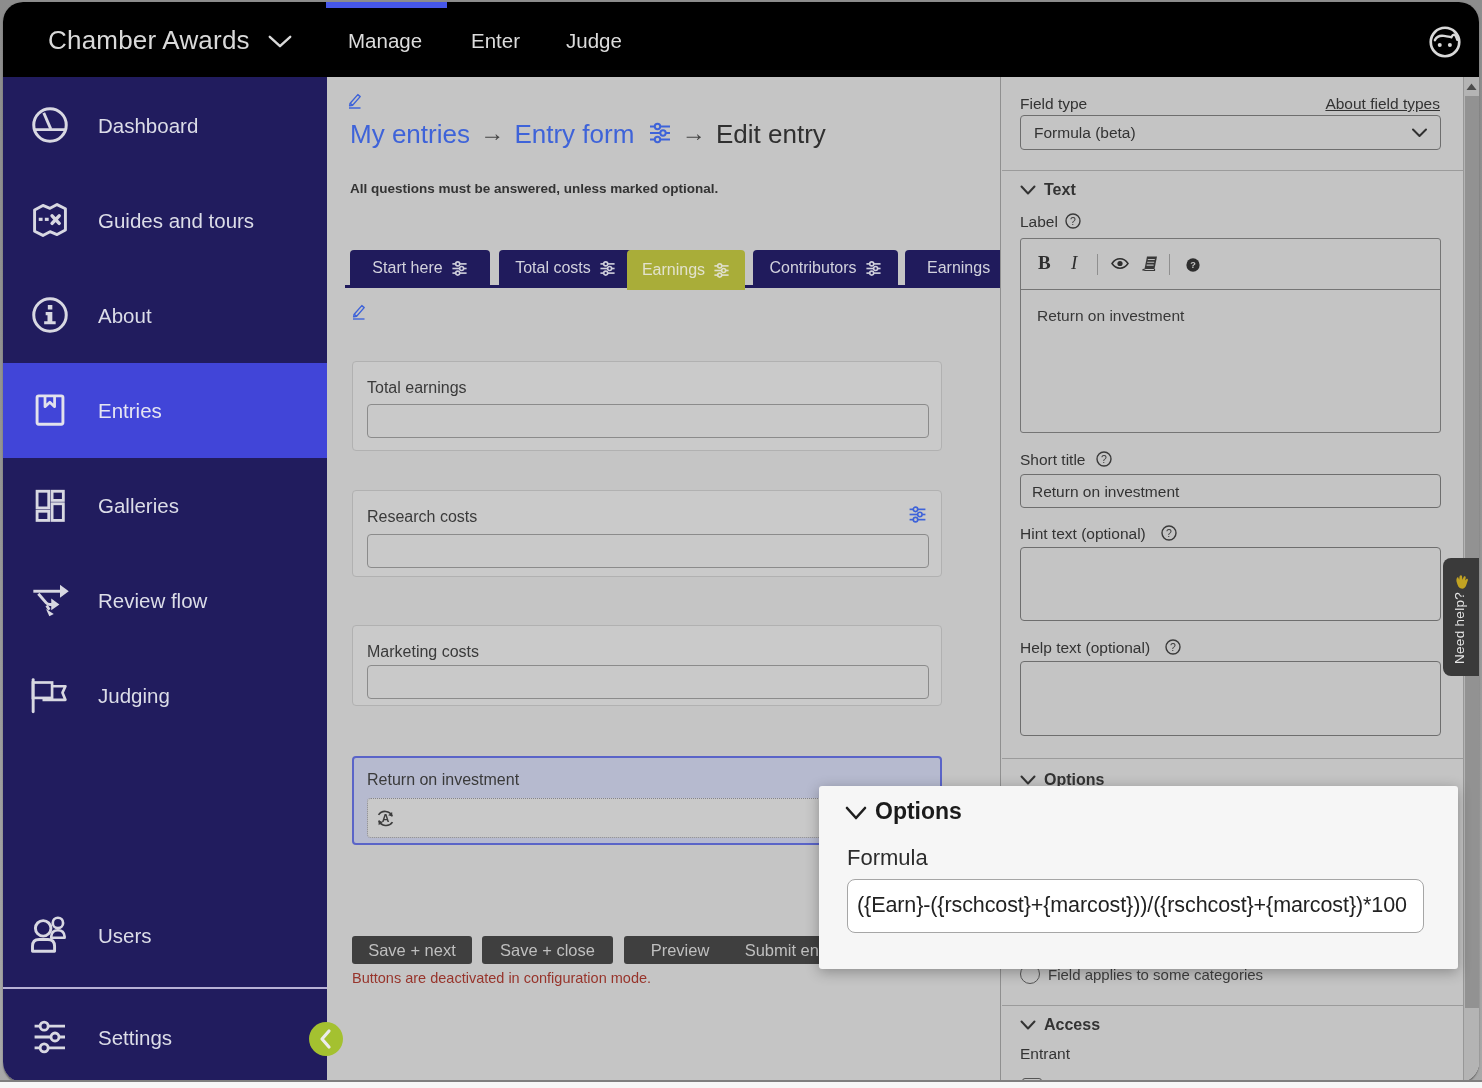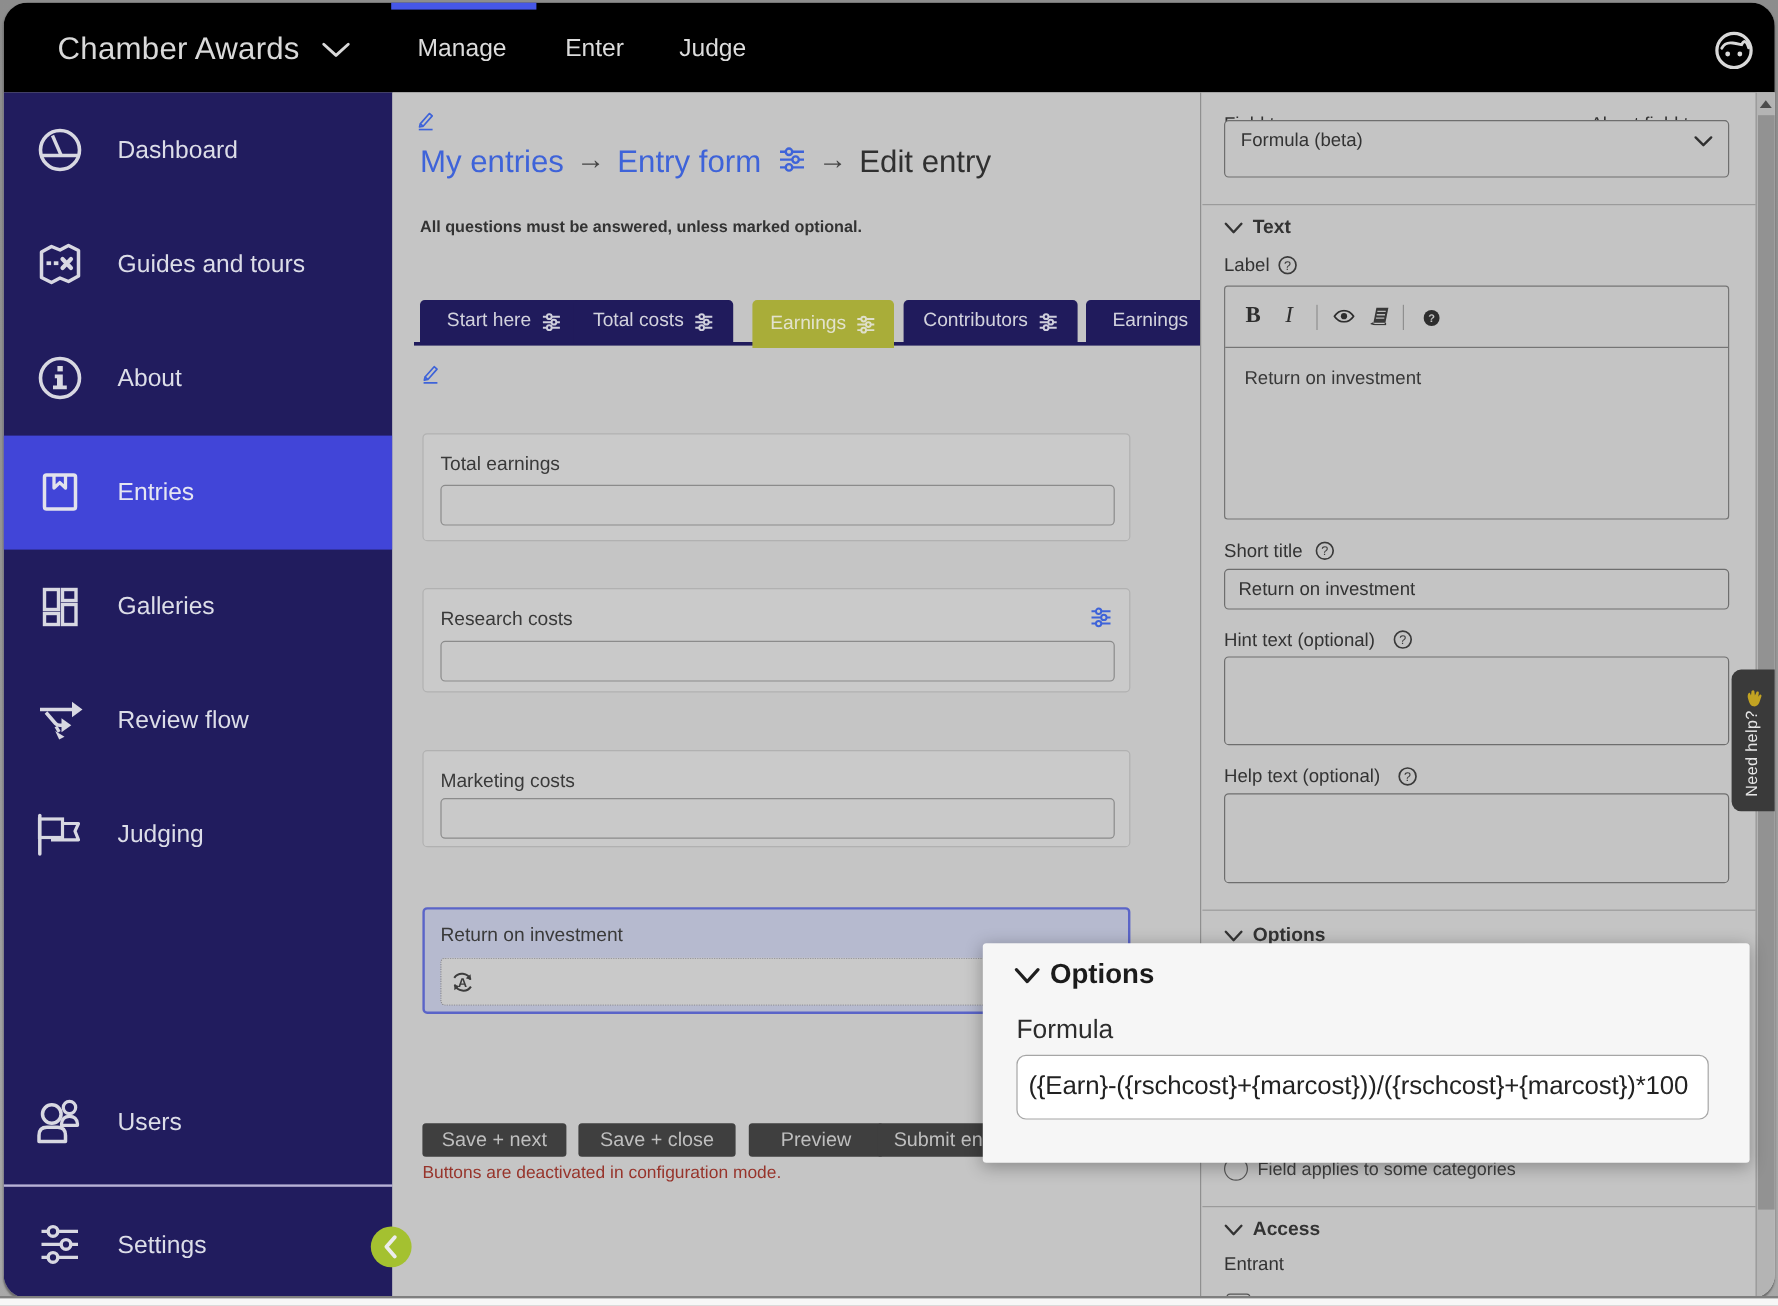--- a/index.html
+++ b/index.html
@@ -204,21 +204,21 @@
             <circle cx="19" cy="11" r="5.6" fill="none" stroke="#cfcfdc" stroke-width="4.6"></circle>
             <line x1="25" y1="11" x2="44" y2="11" stroke="#cfcfdc" stroke-width="4.6"></line>
             <line x1="4" y1="24" x2="24" y2="24" stroke="#cfcfdc" stroke-width="4.6"></line>
             <circle cx="30" cy="24" r="5.6" fill="none" stroke="#cfcfdc" stroke-width="4.6"></circle>
             <line x1="36" y1="24" x2="44" y2="24" stroke="#cfcfdc" stroke-width="4.6"></line>
             <line x1="4" y1="37" x2="13" y2="37" stroke="#cfcfdc" stroke-width="4.6"></line>
             <circle cx="19" cy="37" r="5.6" fill="none" stroke="#cfcfdc" stroke-width="4.6"></circle>
             <line x1="25" y1="37" x2="44" y2="37" stroke="#cfcfdc" stroke-width="4.6"></line>
           </svg>
       </div>
-      <div class="tab" style="left:151px;top:173px;width:133px">Total costs
+      <div class="tab" style="left:172px;top:173px;width:133px">Total costs
         <svg width="17" height="17" viewBox="0 0 48 48">
             <line x1="4" y1="11" x2="13" y2="11" stroke="#cfcfdc" stroke-width="4.6"></line>
             <circle cx="19" cy="11" r="5.6" fill="none" stroke="#cfcfdc" stroke-width="4.6"></circle>
             <line x1="25" y1="11" x2="44" y2="11" stroke="#cfcfdc" stroke-width="4.6"></line>
             <line x1="4" y1="24" x2="24" y2="24" stroke="#cfcfdc" stroke-width="4.6"></line>
             <circle cx="30" cy="24" r="5.6" fill="none" stroke="#cfcfdc" stroke-width="4.6"></circle>
             <line x1="36" y1="24" x2="44" y2="24" stroke="#cfcfdc" stroke-width="4.6"></line>
             <line x1="4" y1="37" x2="13" y2="37" stroke="#cfcfdc" stroke-width="4.6"></line>
             <circle cx="19" cy="37" r="5.6" fill="none" stroke="#cfcfdc" stroke-width="4.6"></circle>
             <line x1="25" y1="37" x2="44" y2="37" stroke="#cfcfdc" stroke-width="4.6"></line>
@@ -294,21 +294,21 @@
 
       <div class="btn" style="left:25px;top:859px;width:120px">Save + next</div>
       <div class="btn" style="left:155px;top:859px;width:131px">Save + close</div>
       <div class="btn" style="left:297px;top:859px;width:112px">Preview</div>
       <div class="btn" style="left:404px;top:859px;width:120px">Submit entry</div>
       <div class="abs" style="left:25px;top:893px;font-size:14.5px;color:#97342b">Buttons are deactivated in configuration mode.</div>
     </div>
     <div id="panel">
       <div class="plabel" style="left:19px;top:18px">Field type</div>
       <div class="plabel" style="right:39px;top:18px;text-decoration:underline">About field types</div>
-      <div class="pinput" style="top:23px;height:48px">
+      <div class="pinput" style="top:38px;height:35px">
         <div style="position:absolute;left:13px;top:8px;font-size:15.5px;color:#333">Formula (beta)</div>
         <svg style="position:absolute;right:12px;top:11px" width="17" height="12" viewBox="0 0 17 12">
             <path d="M2 2.5 L8.5 9 L15 2.5" fill="none" stroke="#303030" stroke-width="2" stroke-linecap="round" stroke-linejoin="round"></path>
           </svg>
       </div>
       <div class="pdiv" style="top:93px"></div>
 
       <svg class="abs" style="left:19px;top:108px" width="16" height="11" viewBox="0 0 16 11">
           <path d="M1.5 1.5 L8 8.5 L14.5 1.5" fill="none" stroke="#333" stroke-width="2" stroke-linecap="round" stroke-linejoin="round"></path>
         </svg>

